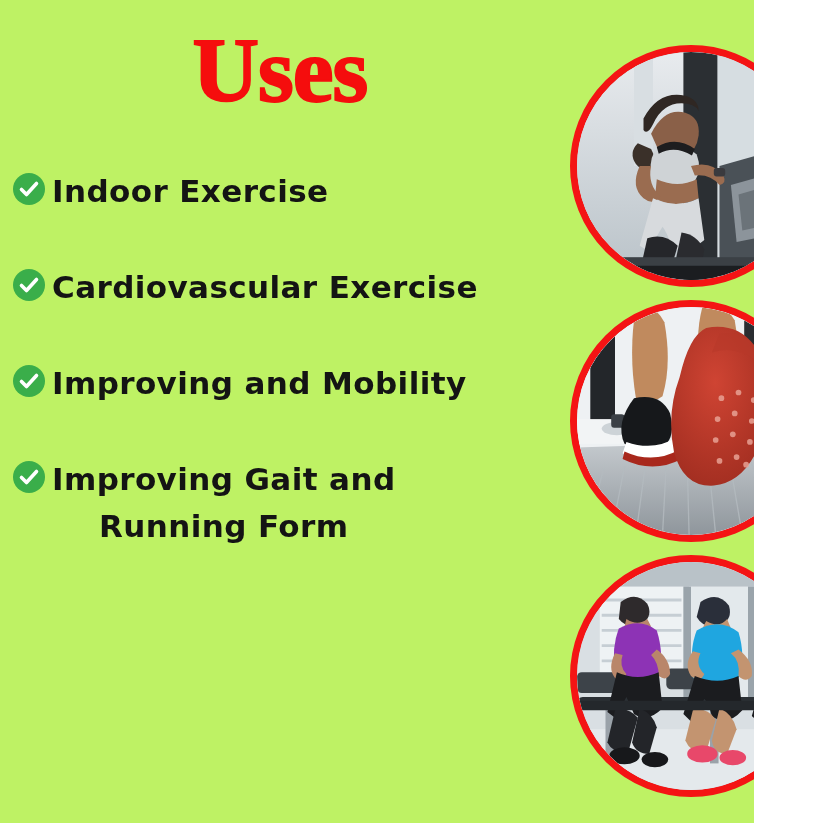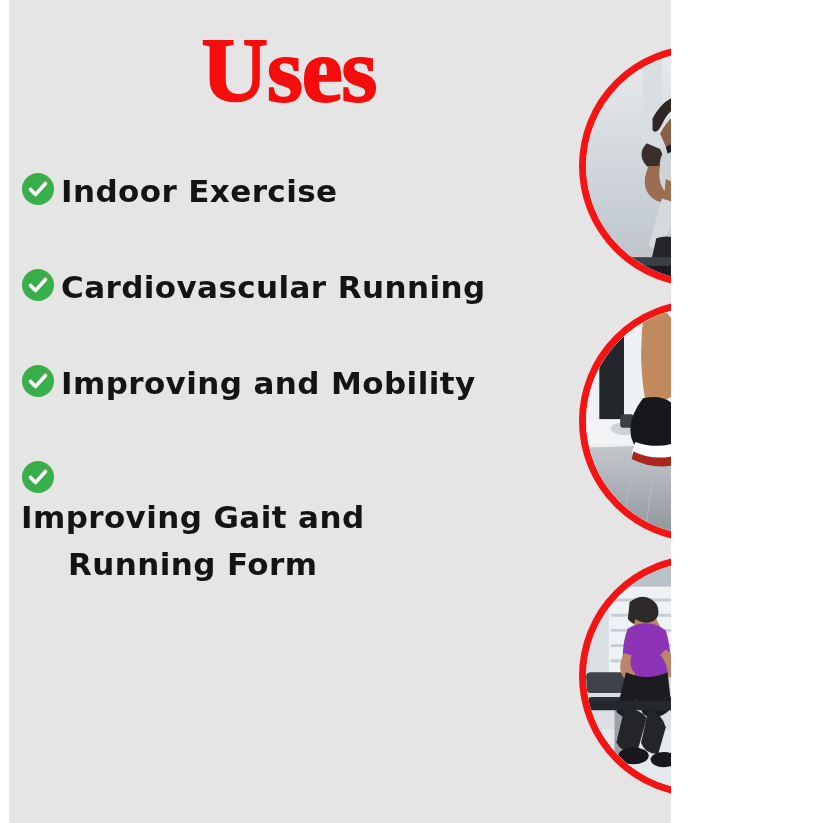--- a/index.html
+++ b/index.html
@@ -2,26 +2,25 @@
 <html><head>
 <meta charset="utf-8">
 <style>
   html, body {
     margin: 0;
     padding: 0;
     background: #ffffff;
   }
   #page {
     position: relative;
-    width: 662px;
+    width: 754px;
     height: 823px;
-    background: #e5e5e5;
+    background: #bef264;
     overflow: hidden;
     font-family: "Liberation Sans", sans-serif;
-    margin-left: 9px;
   }
 
   
   #title {
     position: absolute;
     left: 0;
     top: 24px;
     width: 560px;
     text-align: center;
     font-family: "Liberation Serif", "DejaVu Serif", serif;
@@ -39,21 +38,21 @@
     left: 12px;
     top: 168px;
     width: 548px;
     text-align: center;
   }
   .use-item {
     display: flex;
     align-items: flex-start;
     margin-bottom: 49px;
   }
-  .use-item:last-child { margin-bottom: 0; flex-direction: column; }
+  .use-item:last-child { margin-bottom: 0; }
 
   .check-icon {
     flex: 0 0 auto;
     width: 34px;
     height: 34px;
     margin-top: 4px;
     margin-right: 6px;
     position: relative;
   }
   .check-icon svg { display: block; width: 34px; height: 34px; }
@@ -111,21 +110,21 @@
       <span class="use-label">Indoor Exercise</span>
     </div>
 
     <div class="use-item">
       <span class="check-icon">
         <svg viewBox="0 0 34 34">
           <circle cx="17" cy="17" r="16" fill="#3aae4a"></circle>
           <path d="M9.5 17.5 L14.5 22.5 L24.5 11.5" fill="none" stroke="#ffffff" stroke-width="3.6" stroke-linecap="round" stroke-linejoin="round"></path>
         </svg>
       </span>
-      <span class="use-label">Cardiovascular Running</span>
+      <span class="use-label">Cardiovascular Exercise</span>
     </div>
 
     <div class="use-item">
       <span class="check-icon">
         <svg viewBox="0 0 34 34">
           <circle cx="17" cy="17" r="16" fill="#3aae4a"></circle>
           <path d="M9.5 17.5 L14.5 22.5 L24.5 11.5" fill="none" stroke="#ffffff" stroke-width="3.6" stroke-linecap="round" stroke-linejoin="round"></path>
         </svg>
       </span>
       <span class="use-label">Improving and Mobility</span>

